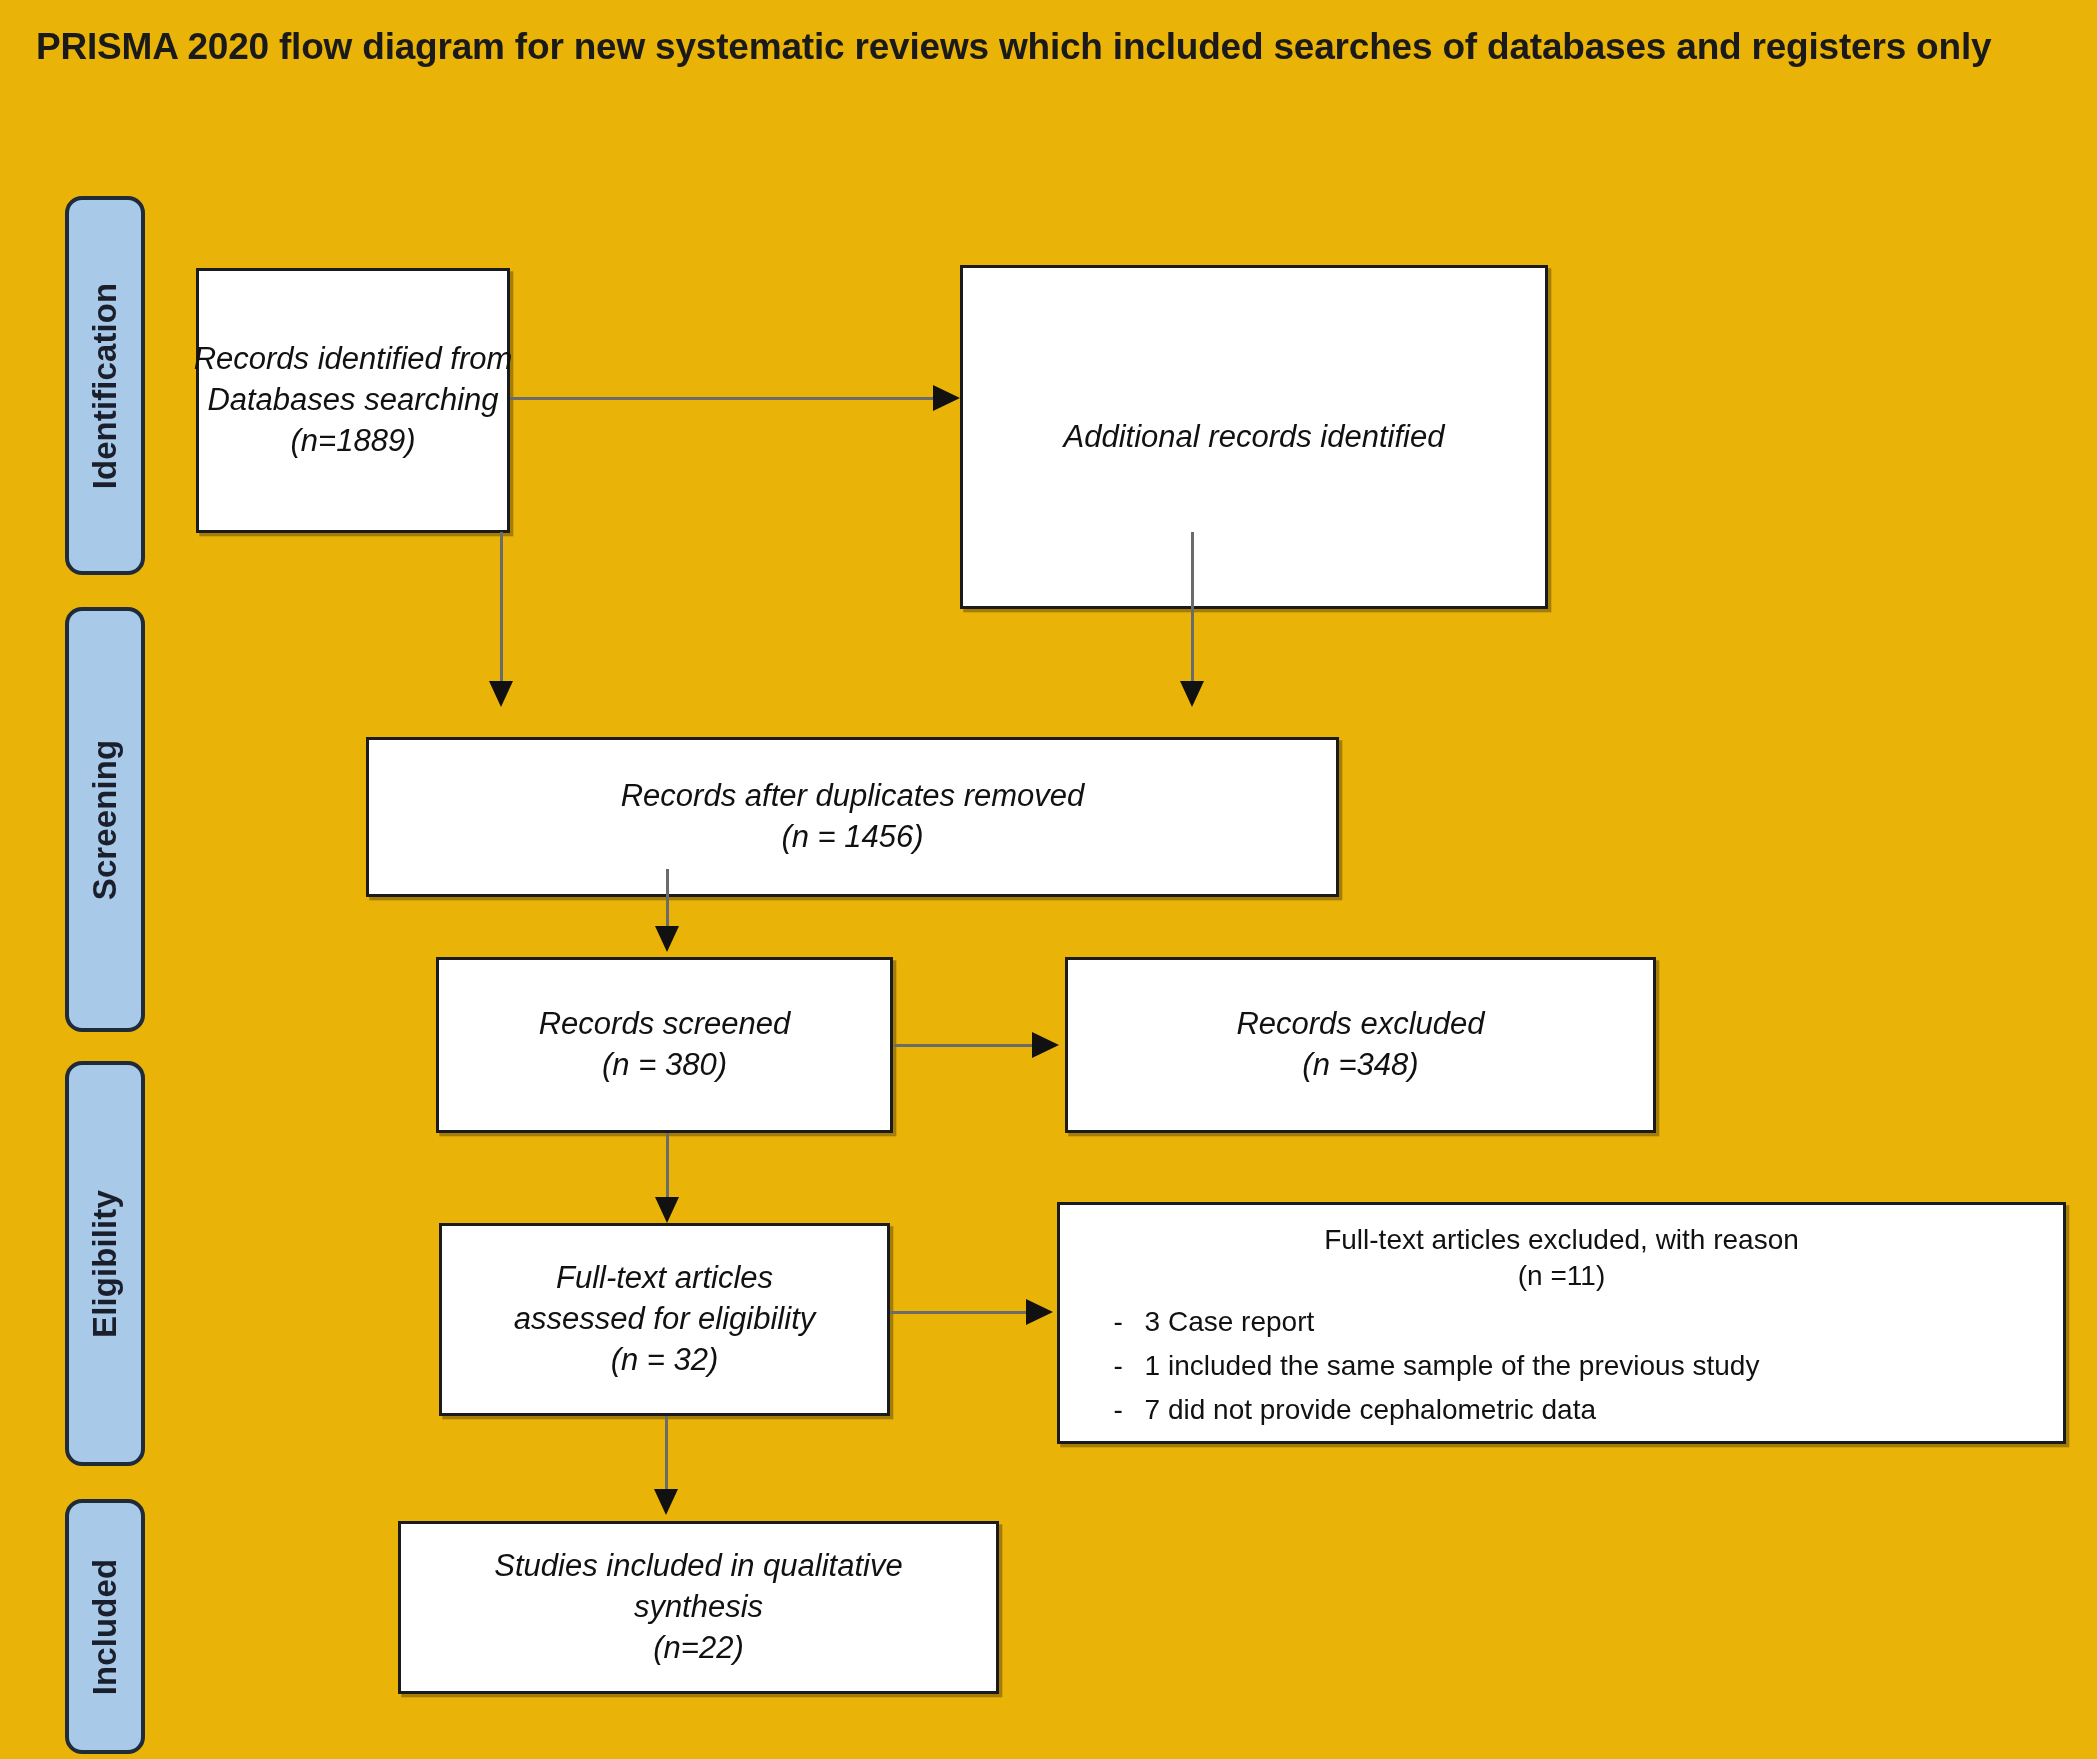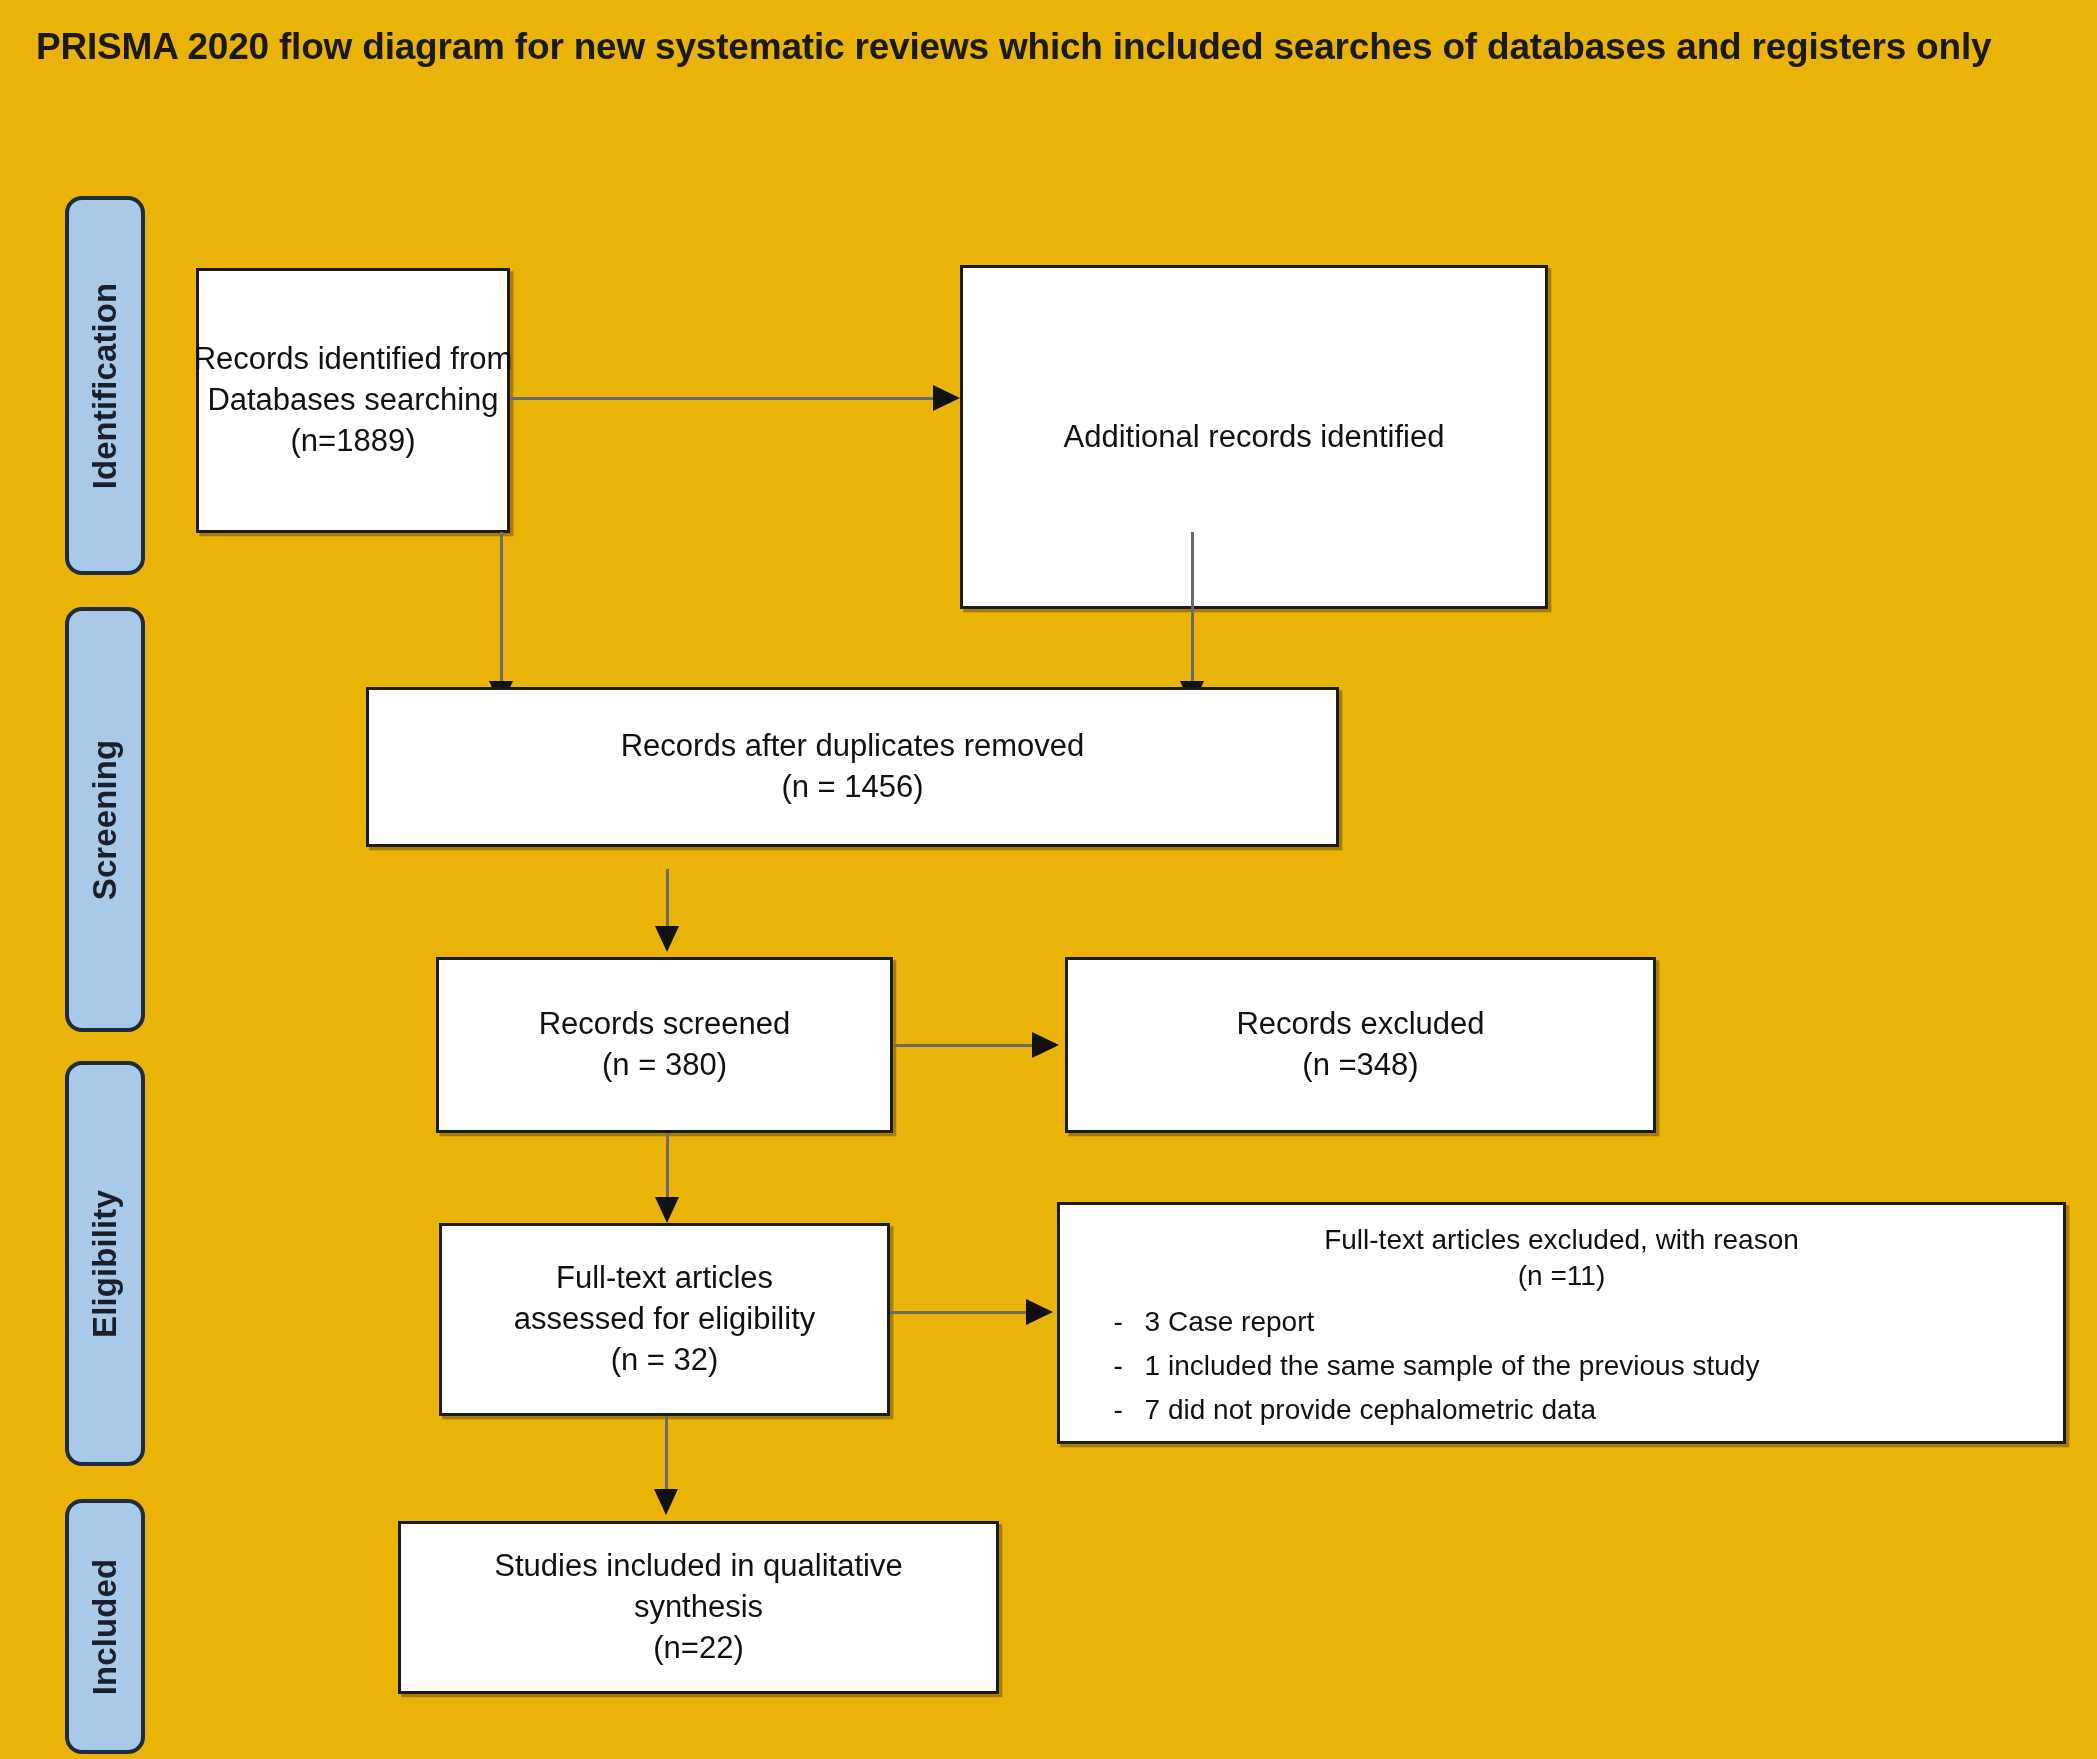--- a/index.html
+++ b/index.html
@@ -62,21 +62,21 @@
     border: 3.3px solid #1b1b1b;
     display: flex;
     align-items: center;
     justify-content: center;
     text-align: center;
     font-size: 31px;
     line-height: 1.32;
     color: #111111;
     box-shadow: 3.3px 3.3px 0 rgba(0,0,0,0.30);
   }
-  .flow-box .box-text { padding: 0 14.4px; }
+  .flow-box .box-text { padding: 0 14.4px; font-style: italic; }
   .flow-box .ln { display: block; white-space: nowrap; }
 
   
   .reasons-box {
     position: absolute;
     box-sizing: border-box;
     background: #ffffff;
     border: 3.3px solid #1b1b1b;
     font-size: 28px;
     line-height: 1.30;
@@ -173,21 +173,21 @@
 
   <div class="hline" style="left:510px;top:397px;width:425px;"></div>
   <div class="arrow-right" style="left:933px;top:385px;"></div>
 
   <div class="vline" style="left:500px;top:532px;height:150px;"></div>
   <div class="arrow-down" style="left:489px;top:681px;"></div>
 
   <div class="vline" style="left:1191px;top:532px;height:150px;"></div>
   <div class="arrow-down" style="left:1180px;top:681px;"></div>
 
-  <div class="flow-box" style="left:366px;top:687px;width:973px;height:160px;">
+  <div class="flow-box" style="left:366px;top:737px;width:973px;height:160px;">
     <div class="box-text">
       <span class="ln">Records after duplicates removed</span>
       <span class="ln">(n = 1456)</span>
     </div>
   </div>
 
   <div class="vline" style="left:666px;top:869px;height:59px;"></div>
   <div class="arrow-down" style="left:655px;top:926px;"></div>
 
   <div class="flow-box" style="left:436px;top:957px;width:457px;height:176px;">

